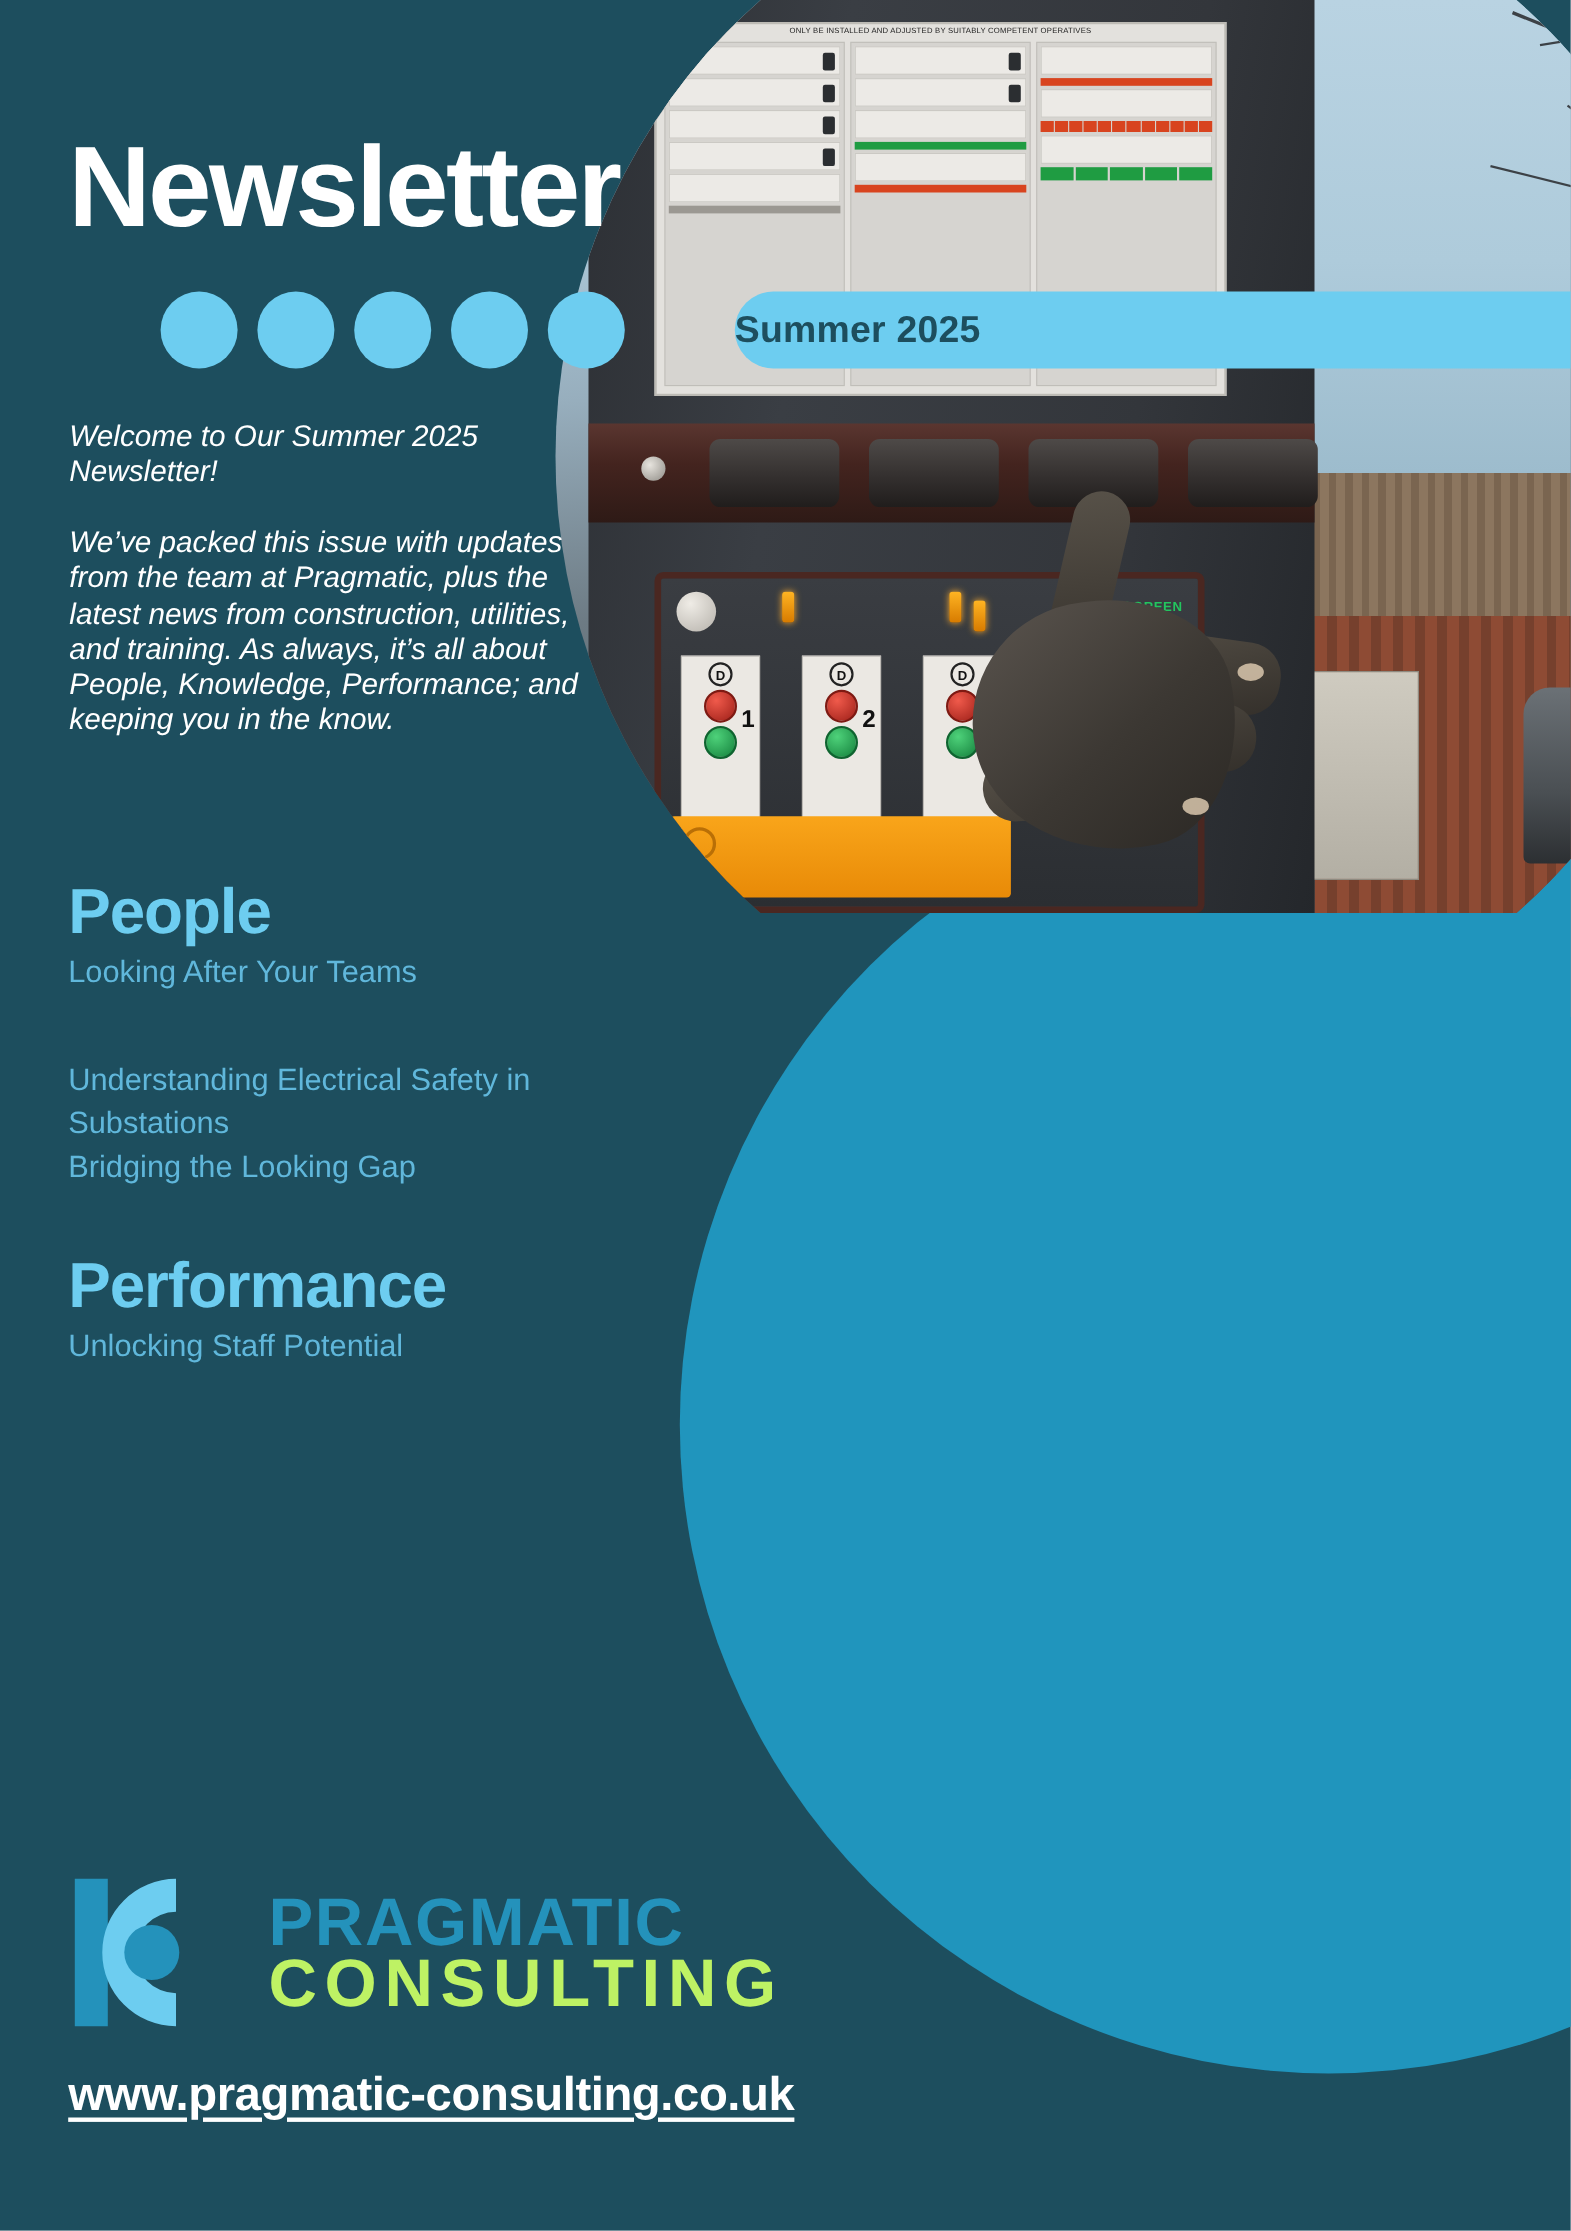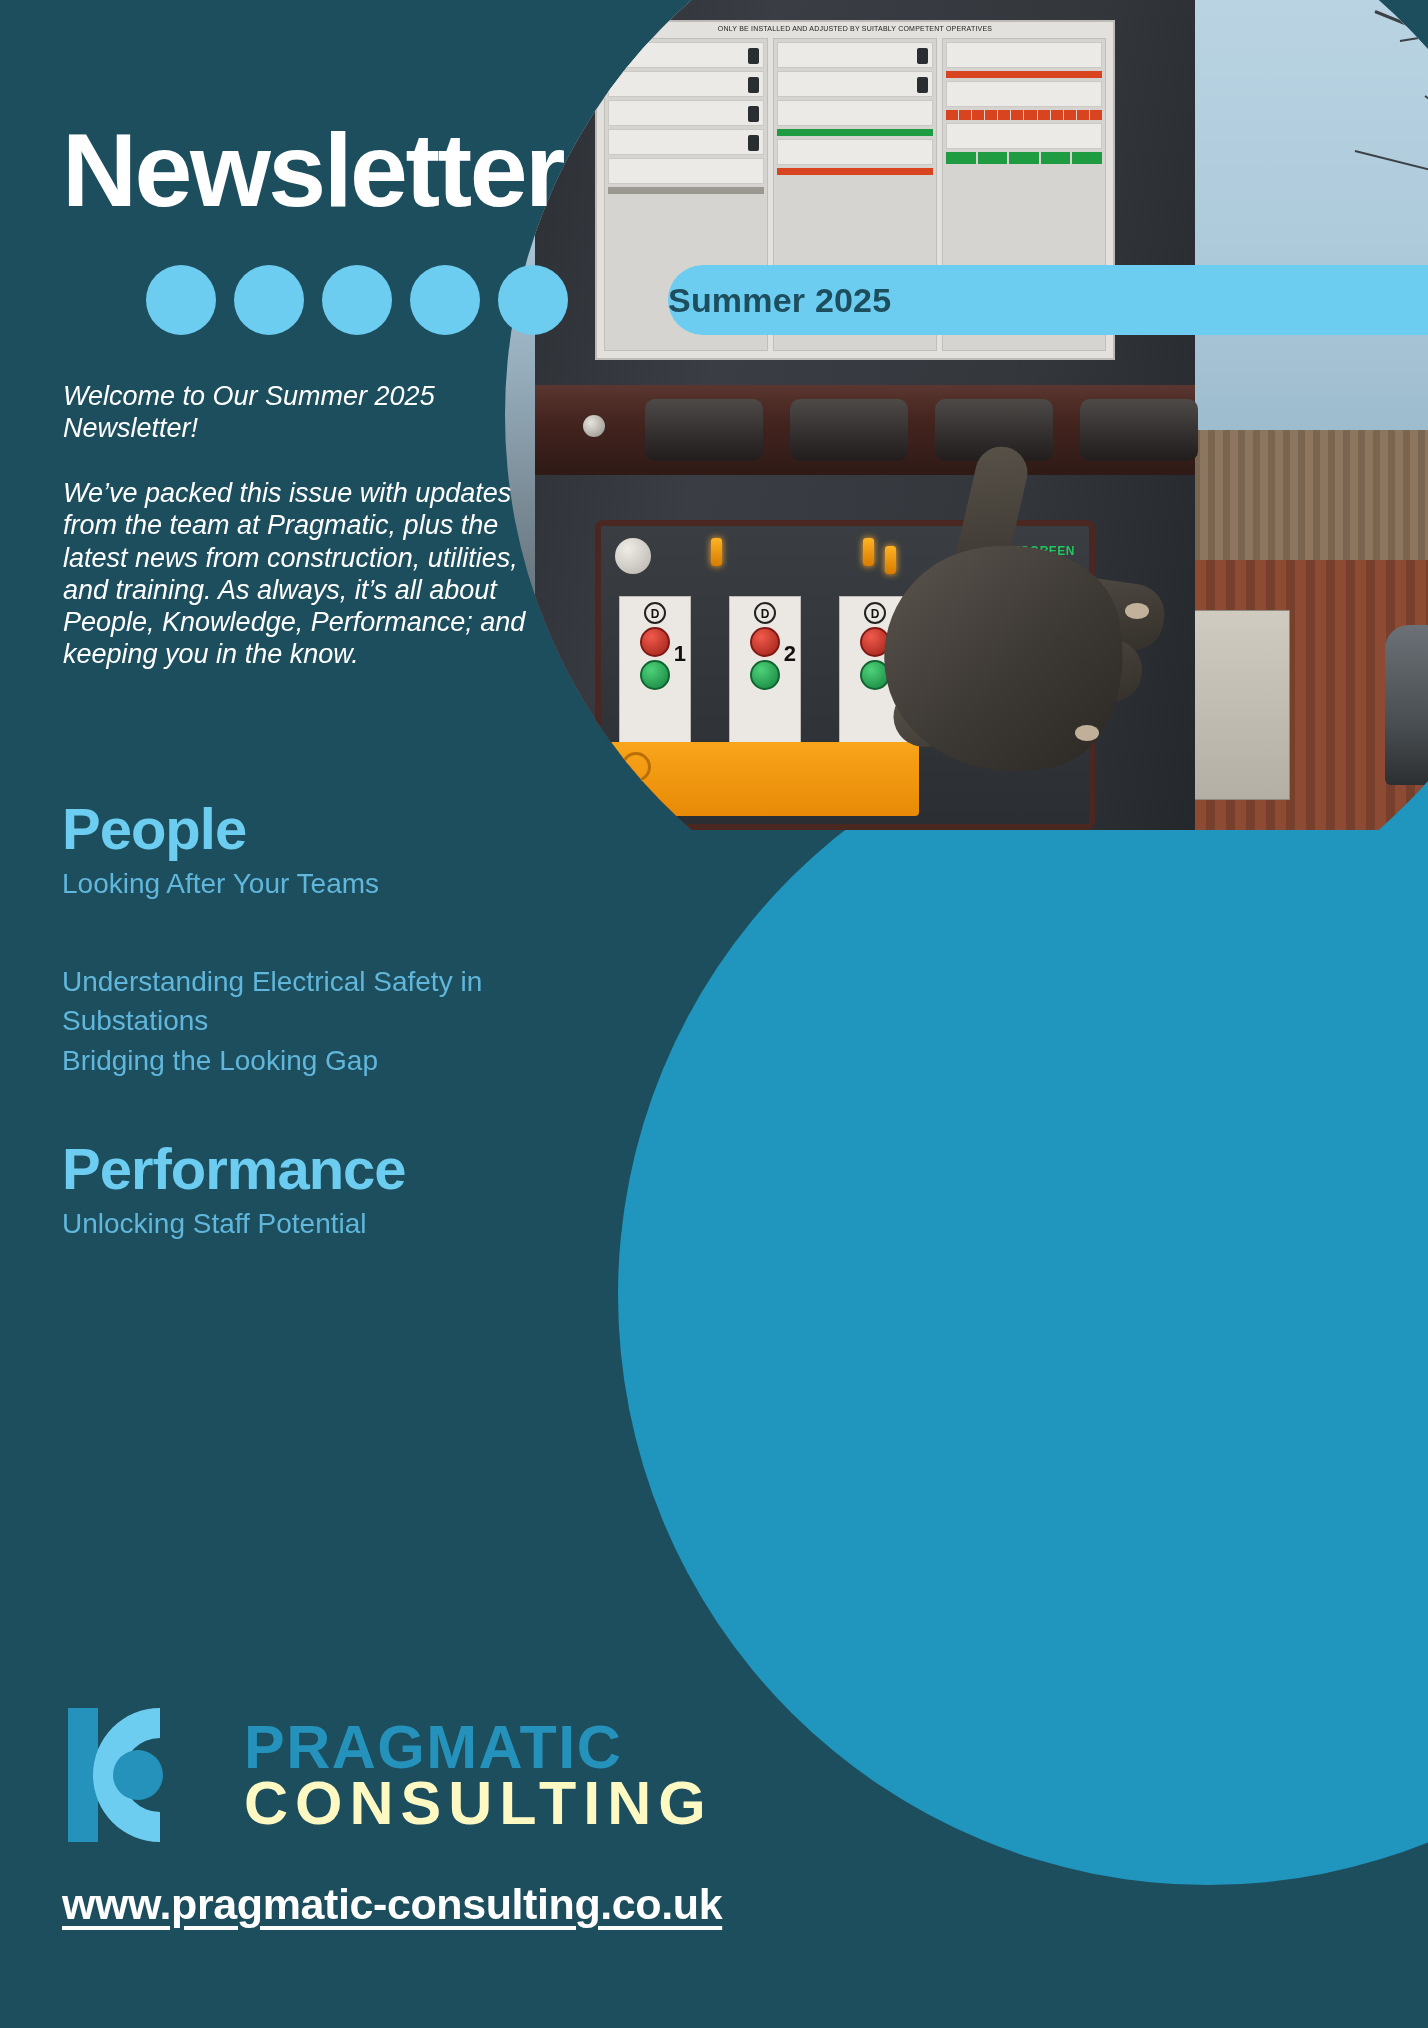--- a/index.html
+++ b/index.html
@@ -275,21 +275,21 @@
     display: flex;
     align-items: center;
     gap: 34px;
   }
   .logo-mark { width: 150px; height: 150px; flex: none; }
   .logo-words { display: flex; flex-direction: column; line-height: .92; }
   .logo-words .w1 {
     font-size: 61px; font-weight: bold; color: #2492bb; letter-spacing: 1.5px;
   }
   .logo-words .w2 {
-    font-size: 61px; font-weight: bold; color: #fef9c3; letter-spacing: 7px;
+    font-size: 61px; font-weight: bold; color: #bef264; letter-spacing: 7px;
   }
 
   
   .url {
     position: absolute;
     left: 62px;
     top: 1880px;
     z-index: 5;
     font-size: 43px;
     font-weight: bold;

